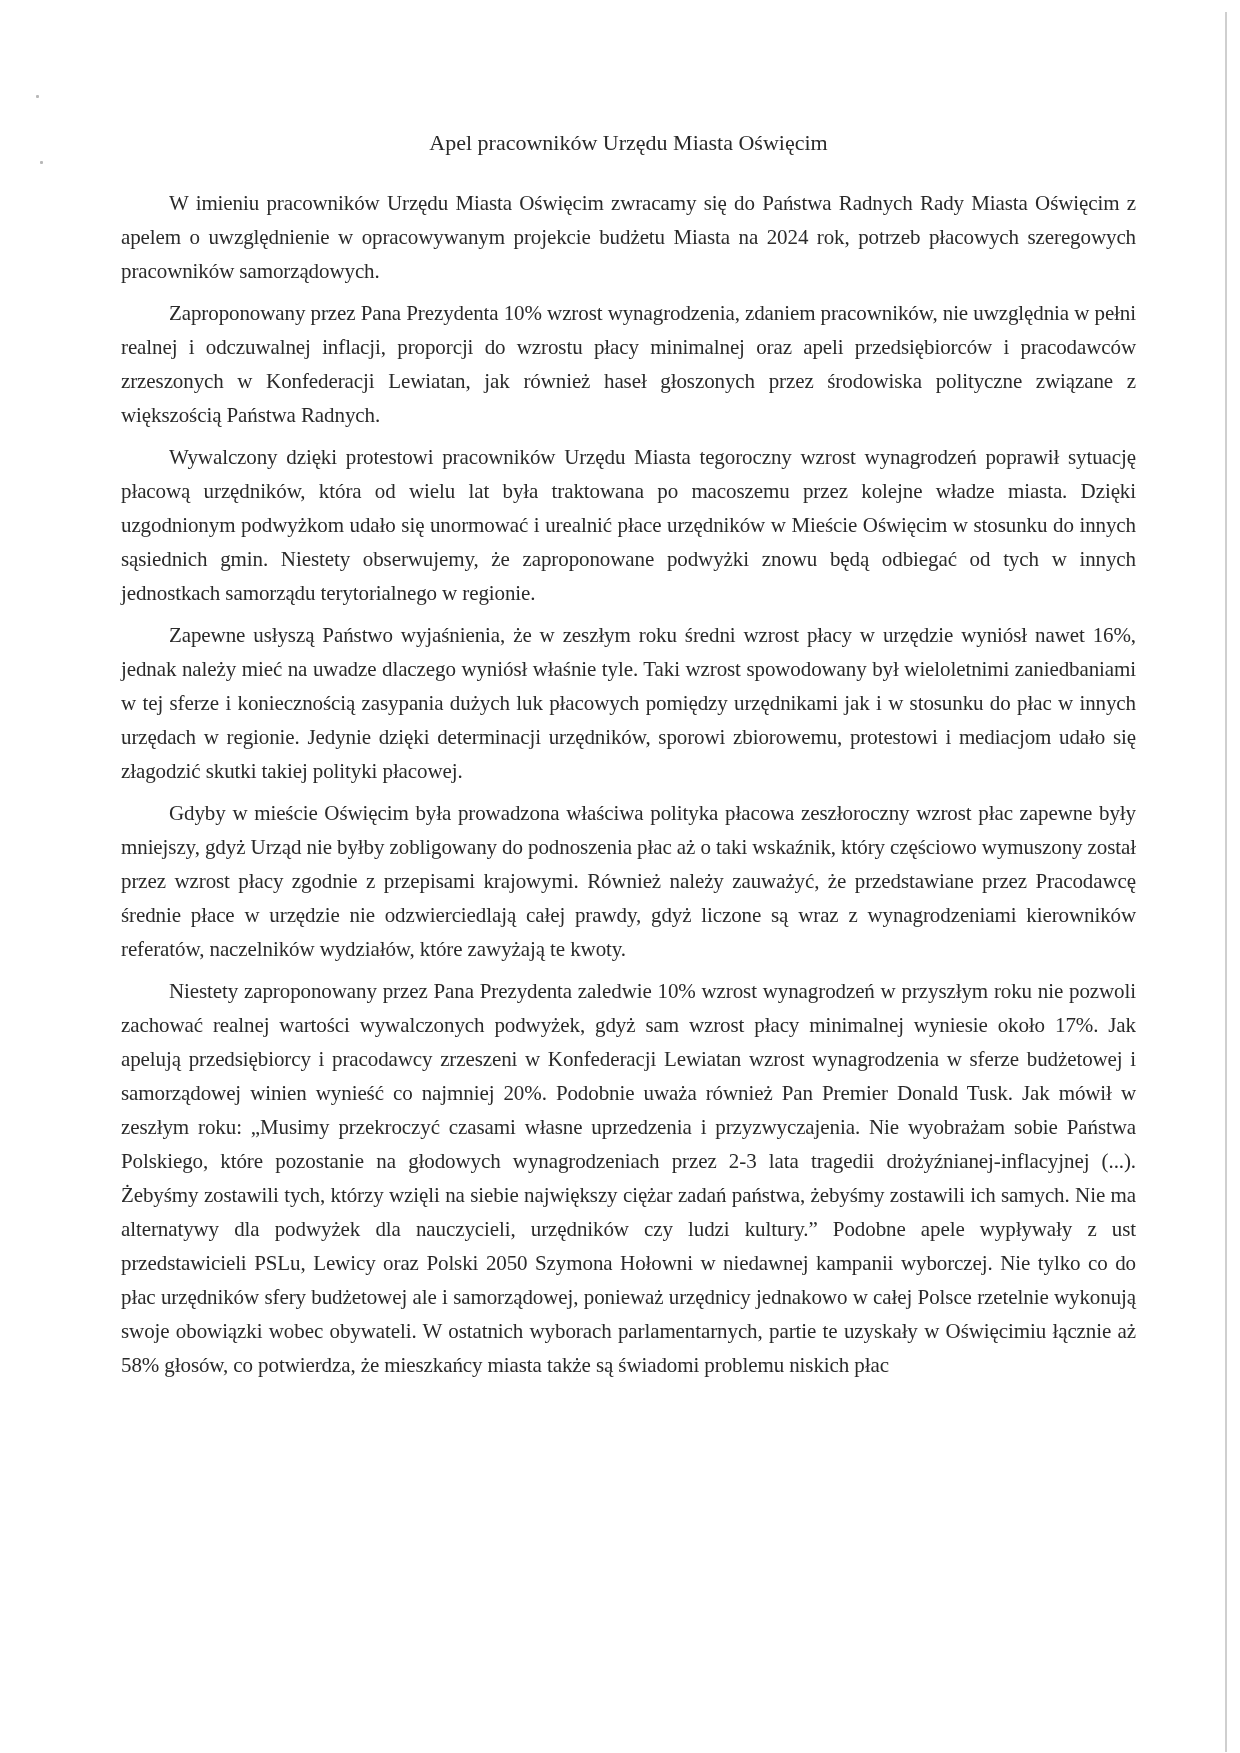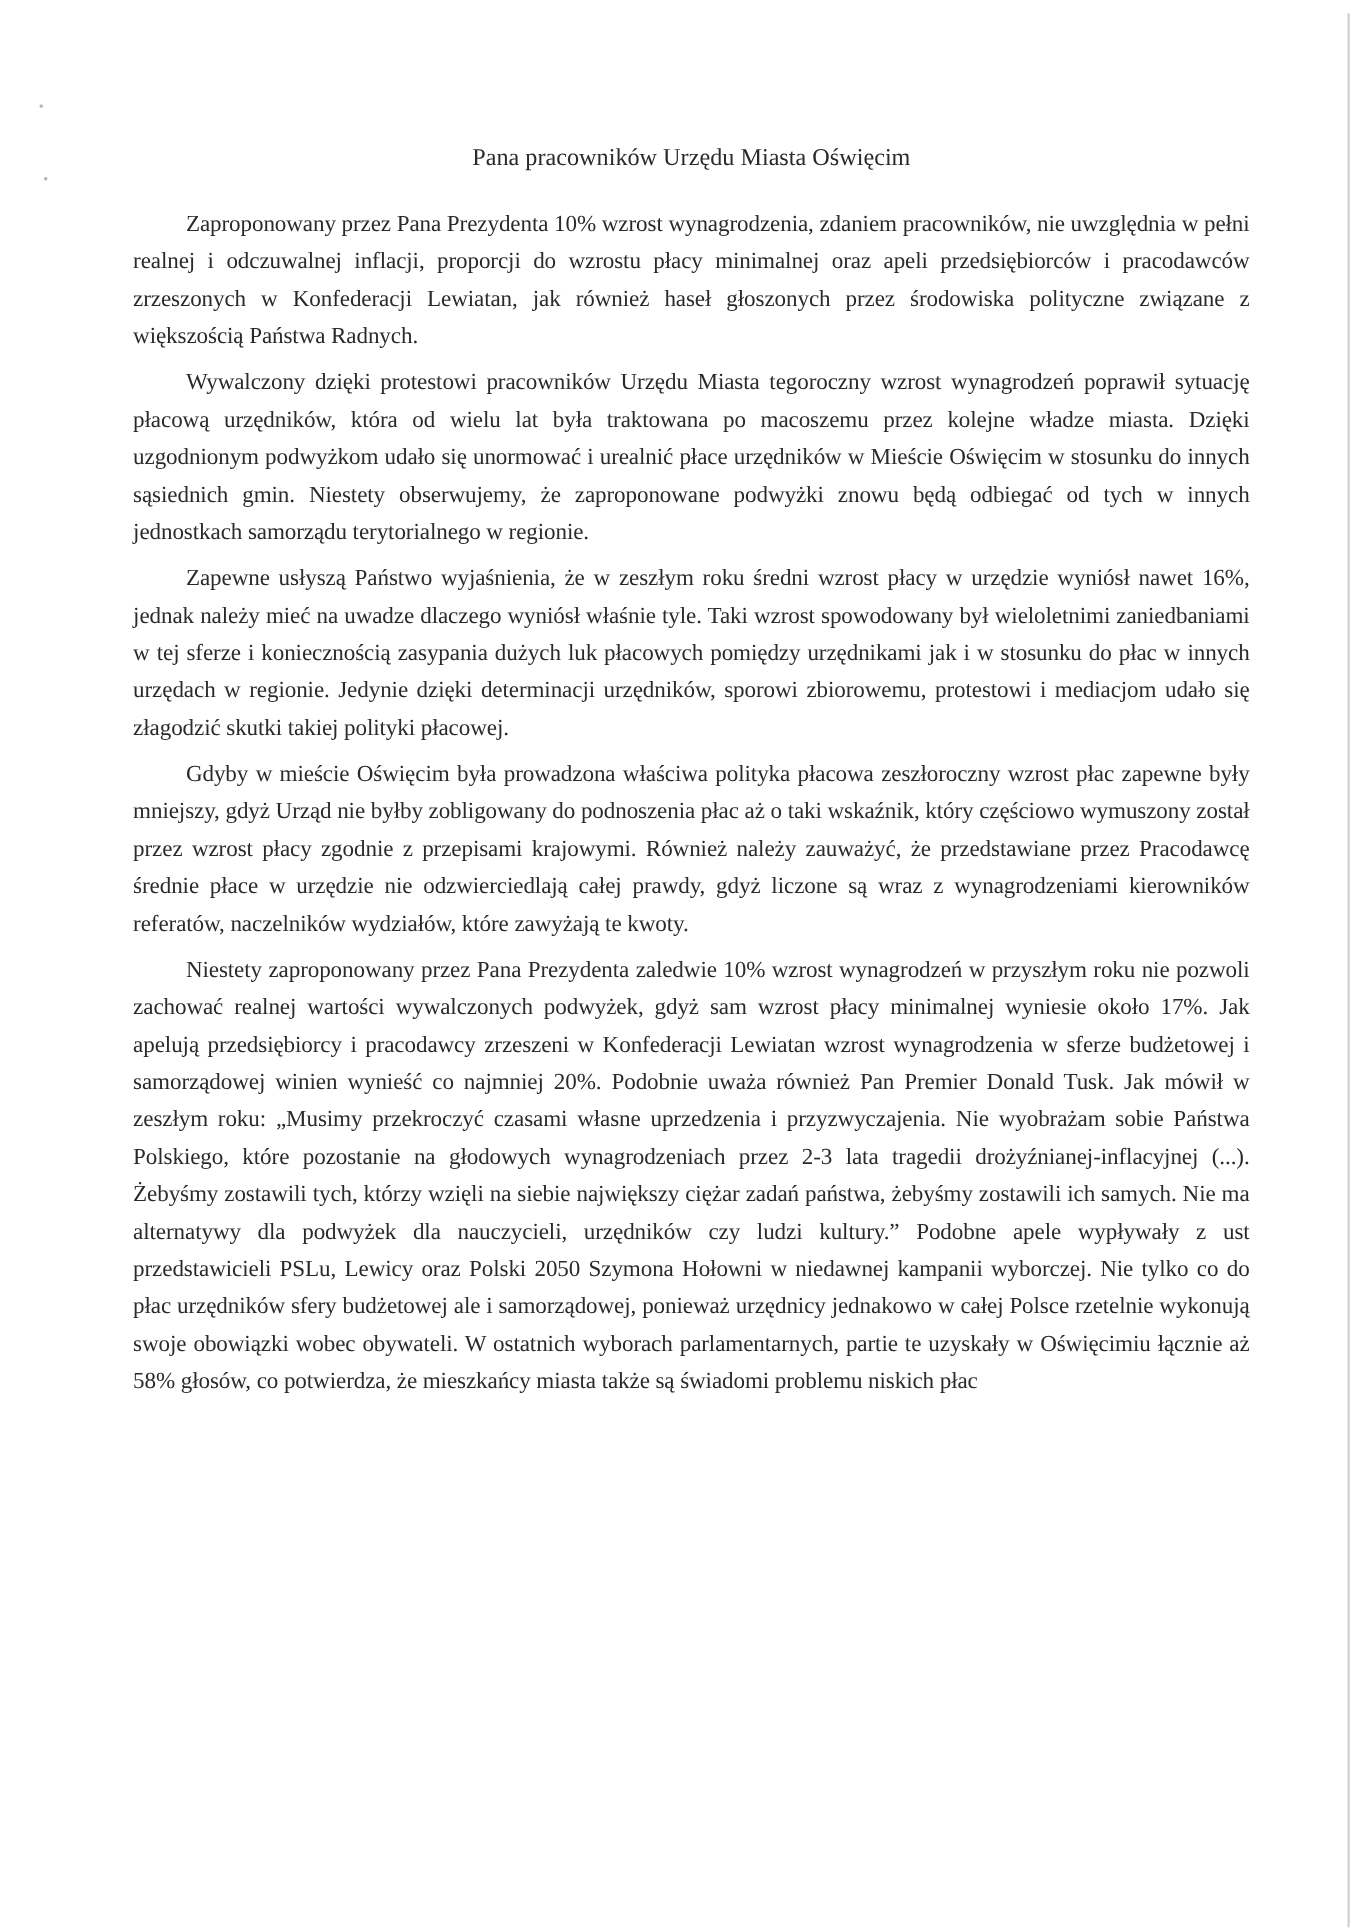--- a/index.html
+++ b/index.html
@@ -56,22 +56,23 @@
     }
   </style>
 </head>
 <body>
 
 <div class="scan-edge"></div>
 <div class="speck" style="left:36px; top:95px;"></div>
 <div class="speck" style="left:40px; top:161px;"></div>
 
 <div class="page">
-  <h1 class="title">Pana pracowników Urzędu Miasta Oświęcim</h1>
+  <h1 class="title">Apel pracowników Urzędu Miasta Oświęcim</h1>
 
+  <p class="para">W imieniu pracowników Urzędu Miasta Oświęcim zwracamy się do Państwa Radnych Rady Miasta Oświęcim z apelem o uwzględnienie w opracowywanym projekcie budżetu Miasta na 2024 rok, potrzeb płacowych szeregowych pracowników samorządowych.</p>
   <p class="para">Zaproponowany przez Pana Prezydenta 10% wzrost wynagrodzenia, zdaniem pracowników, nie uwzględnia w pełni realnej i odczuwalnej inflacji, proporcji do wzrostu płacy minimalnej oraz apeli przedsiębiorców i pracodawców zrzeszonych w Konfederacji Lewiatan, jak również haseł głoszonych przez środowiska polityczne związane z większością Państwa Radnych.</p>
   <p class="para">Wywalczony dzięki protestowi pracowników Urzędu Miasta tegoroczny wzrost wynagrodzeń poprawił sytuację płacową urzędników, która od wielu lat była traktowana po macoszemu przez kolejne władze miasta. Dzięki uzgodnionym podwyżkom udało się unormować i urealnić płace urzędników w Mieście Oświęcim w stosunku do innych sąsiednich gmin. Niestety obserwujemy, że zaproponowane podwyżki znowu będą odbiegać od tych w innych jednostkach samorządu terytorialnego w regionie.</p>
   <p class="para">Zapewne usłyszą Państwo wyjaśnienia, że w zeszłym roku średni wzrost płacy w urzędzie wyniósł nawet 16%, jednak należy mieć na uwadze dlaczego wyniósł właśnie tyle. Taki wzrost spowodowany był wieloletnimi zaniedbaniami w tej sferze i koniecznością zasypania dużych luk płacowych pomiędzy urzędnikami jak i w stosunku do płac w innych urzędach w regionie. Jedynie dzięki determinacji urzędników, sporowi zbiorowemu, protestowi i mediacjom udało się złagodzić skutki takiej polityki płacowej.</p>
   <p class="para">Gdyby w mieście Oświęcim była prowadzona właściwa polityka płacowa zeszłoroczny wzrost płac zapewne były mniejszy, gdyż Urząd nie byłby zobligowany do podnoszenia płac aż o taki wskaźnik, który częściowo wymuszony został przez wzrost płacy zgodnie z przepisami krajowymi. Również należy zauważyć, że przedstawiane przez Pracodawcę średnie płace w urzędzie nie odzwierciedlają całej prawdy, gdyż liczone są wraz z wynagrodzeniami kierowników referatów, naczelników wydziałów, które zawyżają te kwoty.</p>
   <p class="para">
     <span>Niestety zaproponowany przez Pana Prezydenta zaledwie 10% wzrost wynagrodzeń w przyszłym roku nie pozwoli zachować realnej wartości wywalczonych podwyżek, gdyż sam wzrost płacy minimalnej wyniesie około 17%. Jak apelują przedsiębiorcy i pracodawcy zrzeszeni w Konfederacji Lewiatan wzrost wynagrodzenia w sferze budżetowej i samorządowej winien wynieść co najmniej 20%. Podobnie uważa również Pan Premier Donald Tusk. Jak mówił w zeszłym roku: </span><span class="quote">„Musimy przekroczyć czasami własne uprzedzenia i przyzwyczajenia. Nie wyobrażam sobie Państwa Polskiego, które pozostanie na głodowych wynagrodzeniach przez 2-3 lata tragedii drożyźnianej-inflacyjnej (...). Żebyśmy zostawili tych, którzy wzięli na siebie największy ciężar zadań państwa, żebyśmy zostawili ich samych. Nie ma alternatywy dla podwyżek dla nauczycieli, urzędników czy ludzi kultury.</span><span>” Podobne apele wypływały z ust przedstawicieli PSLu, Lewicy oraz Polski 2050 Szymona Hołowni w niedawnej kampanii wyborczej. Nie tylko co do płac urzędników sfery budżetowej ale i samorządowej, ponieważ urzędnicy jednakowo w całej Polsce rzetelnie wykonują swoje obowiązki wobec obywateli.  W ostatnich wyborach parlamentarnych, partie te uzyskały w Oświęcimiu łącznie aż 58% głosów, co potwierdza, że mieszkańcy miasta także są świadomi problemu niskich płac</span>
   </p>
 </div>
 
 </body></html>

